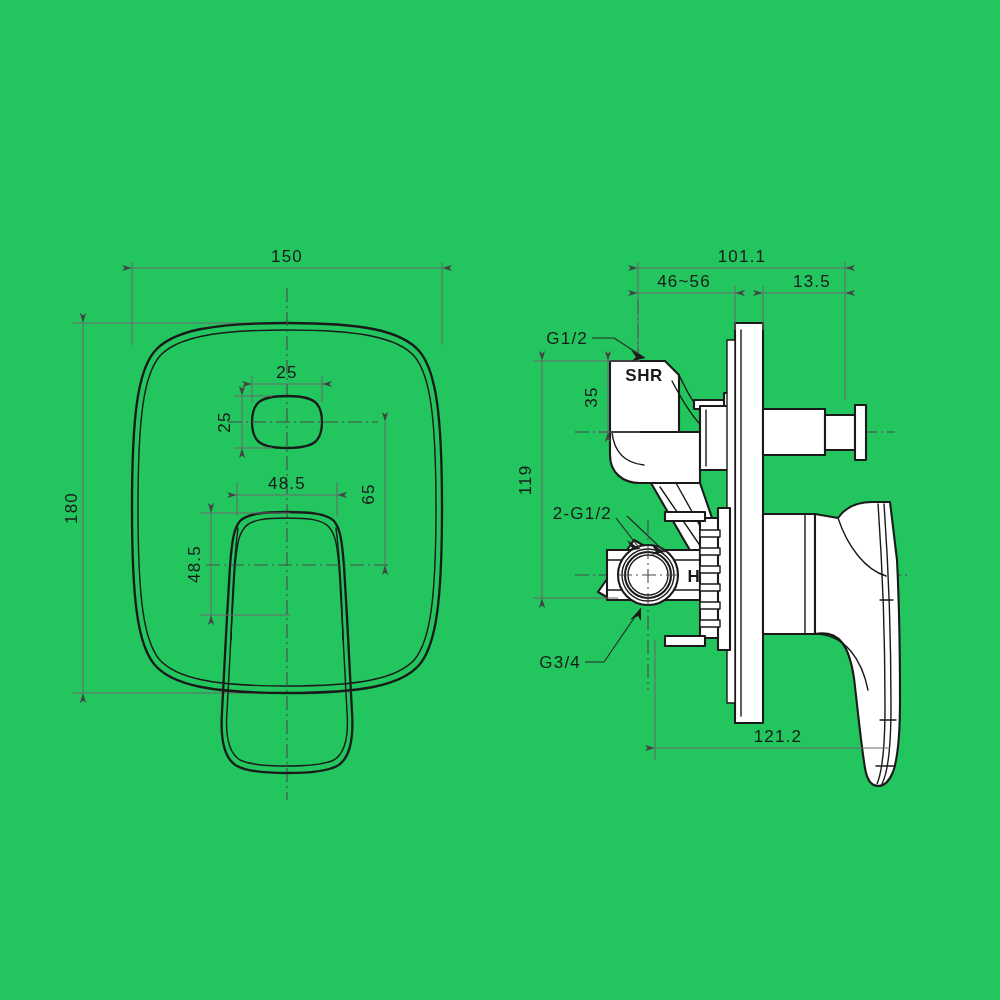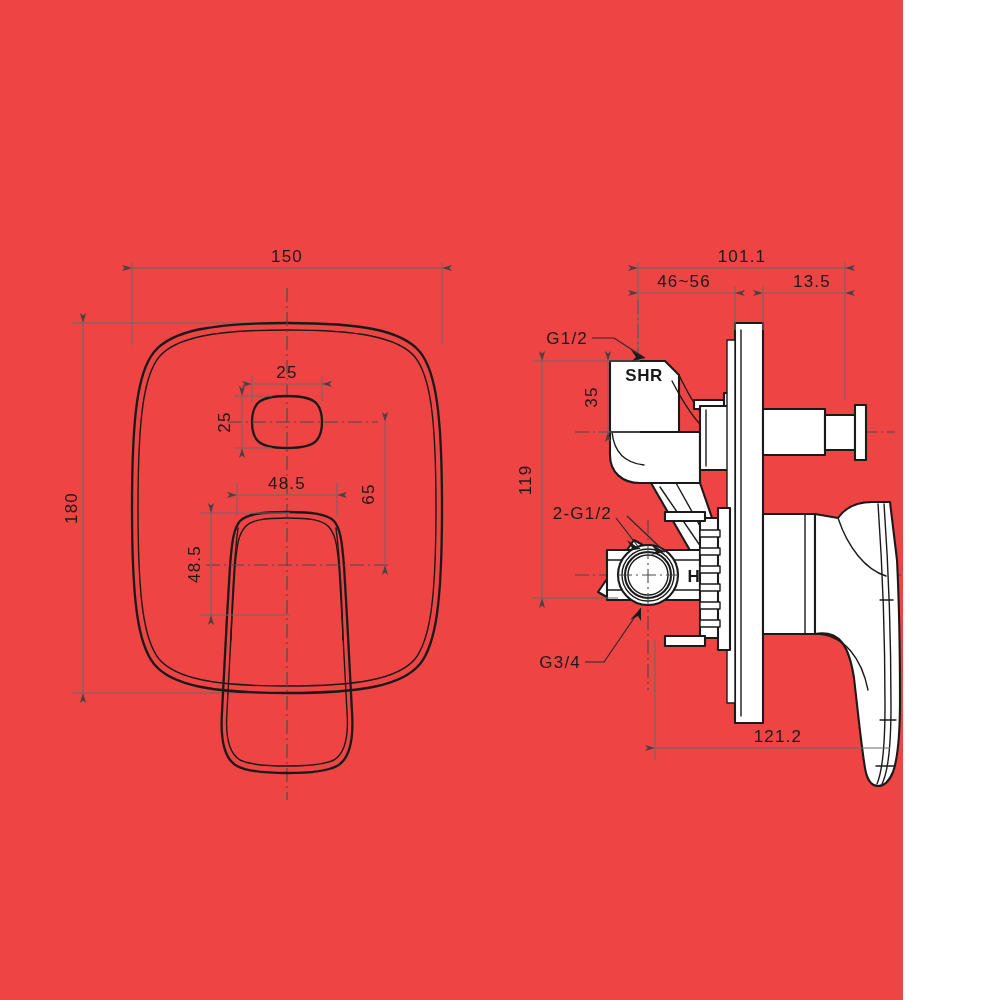--- a/index.html
+++ b/index.html
@@ -6,23 +6,23 @@
   html, body {
     margin: 0;
     padding: 0;
     background: #ffffff;
   }
   body {
     font-family: "Liberation Sans", sans-serif;
   }
   #stage {
     position: relative;
-    width: 903px;
+    width: 1000px;
     height: 1000px;
-    background: #ef4444;
+    background: #22c55e;
     overflow: hidden;
   }
   #drawing {
     position: absolute;
     left: 0;
     top: 0;
     width: 1000px;
     height: 1000px;
   }
   

